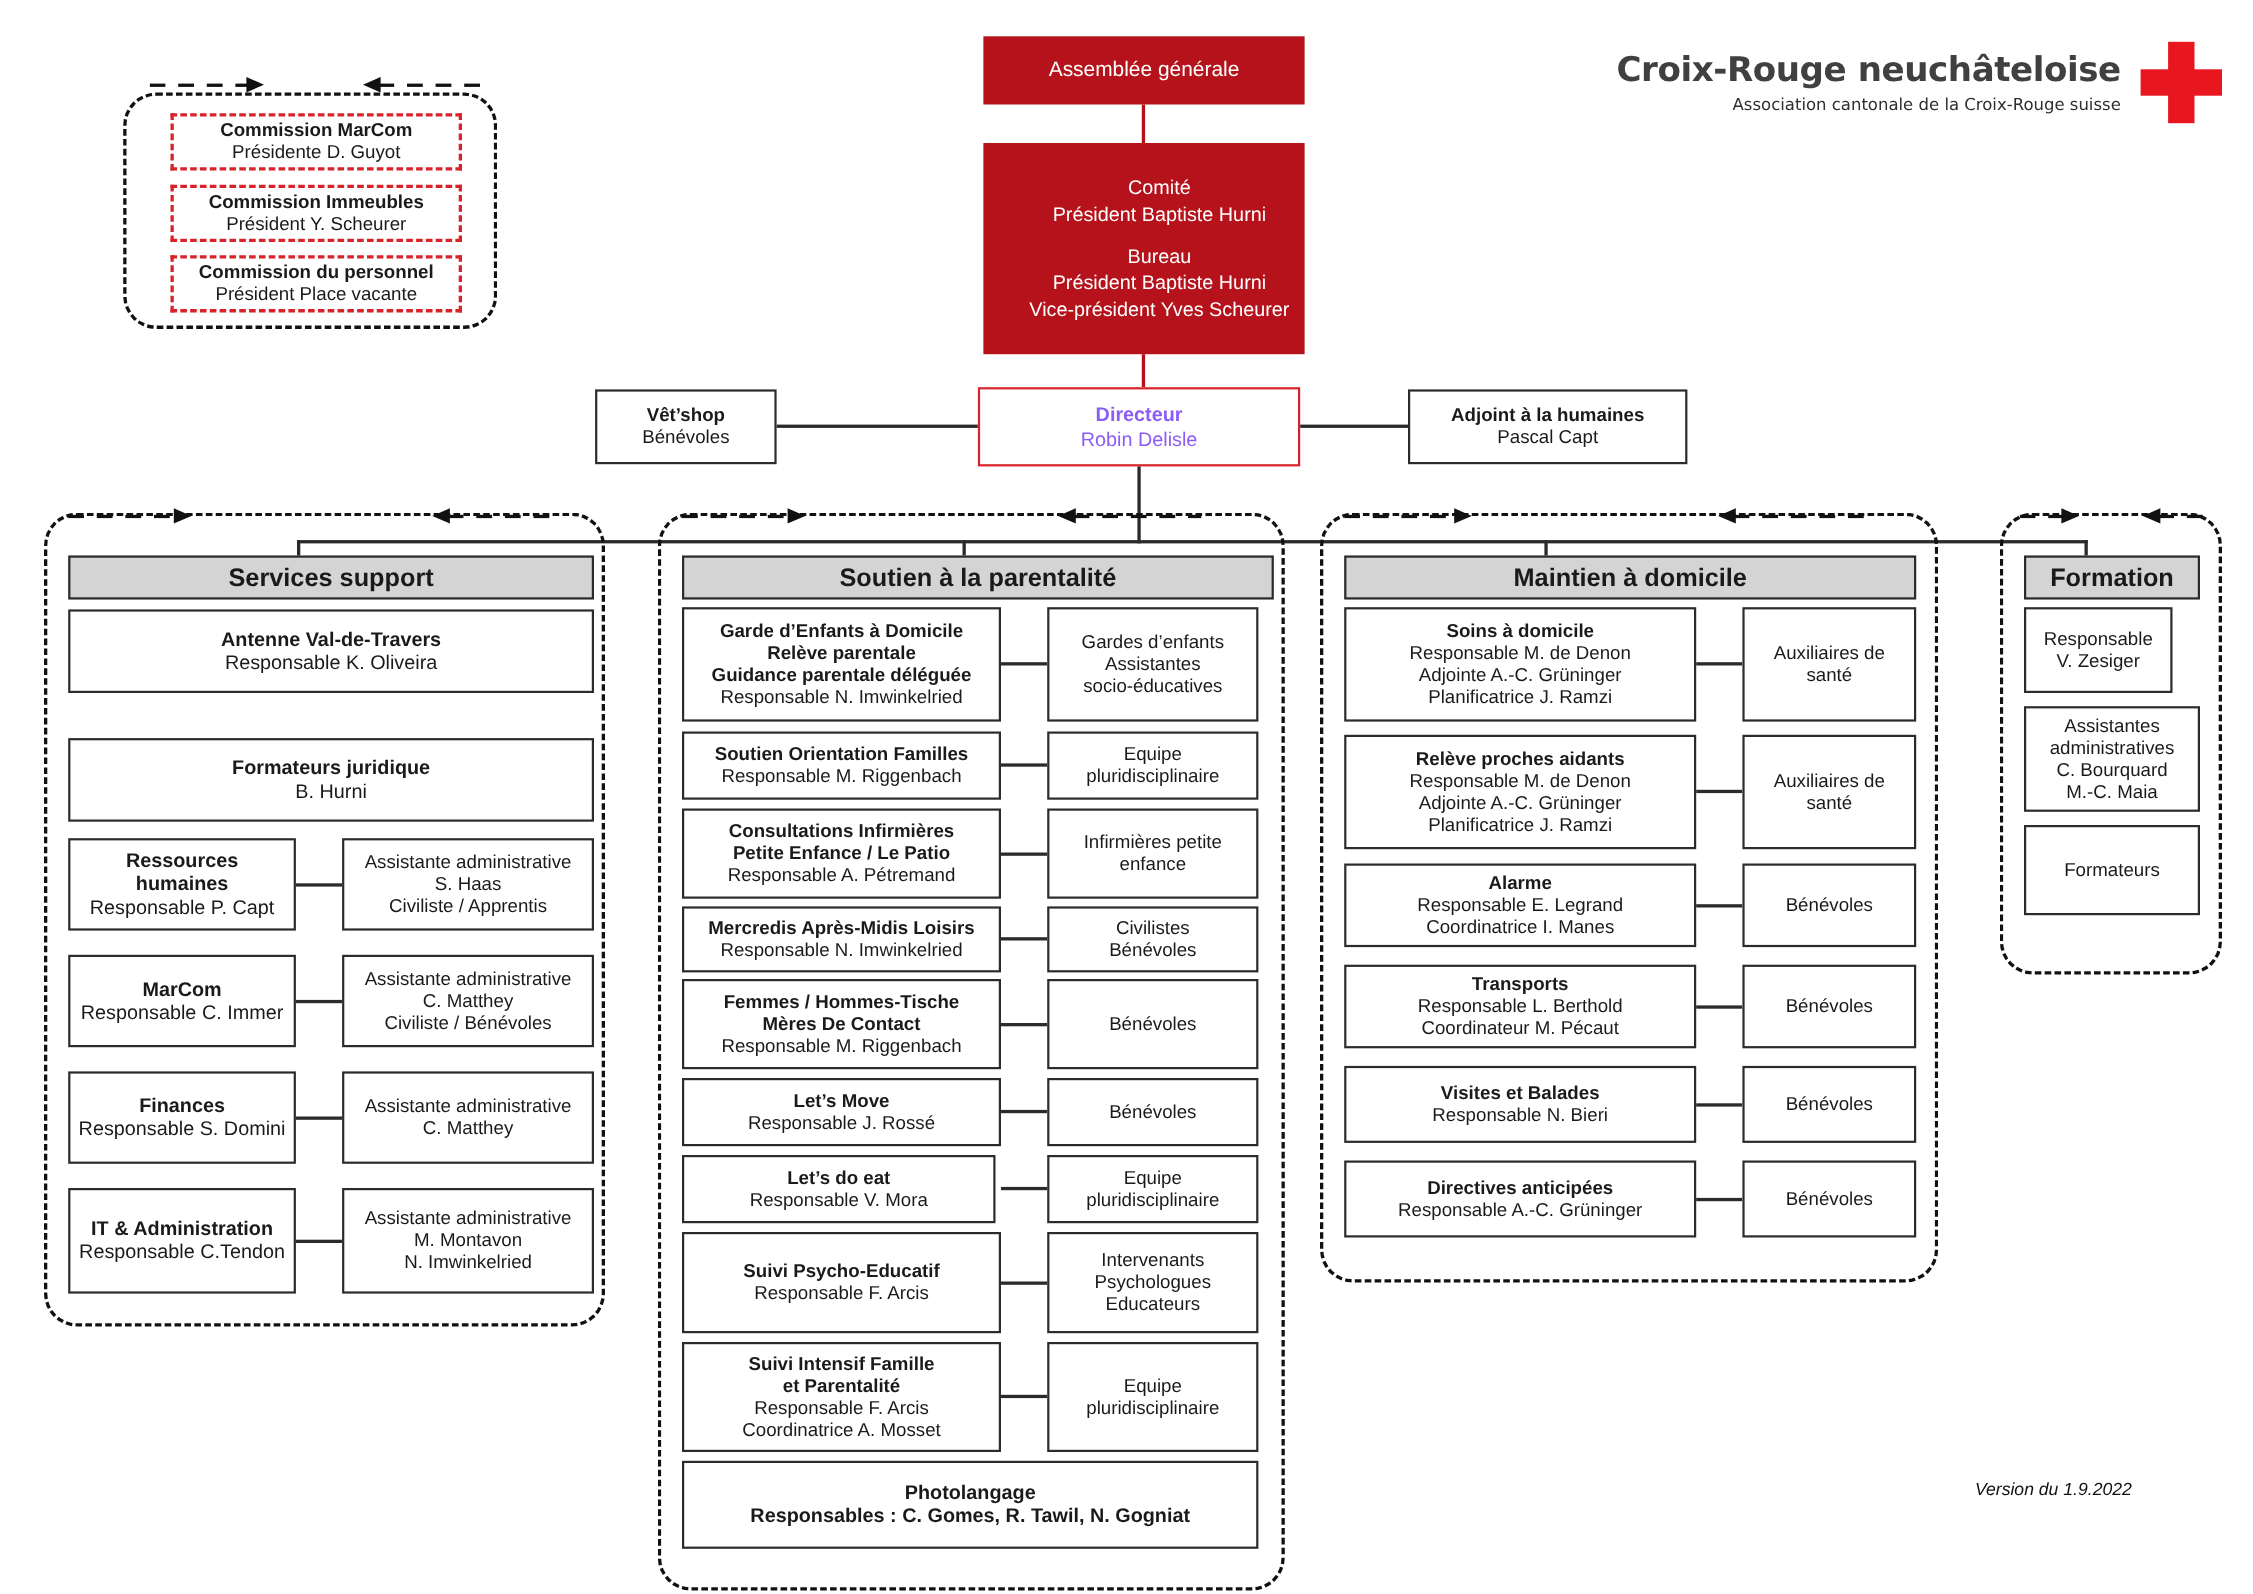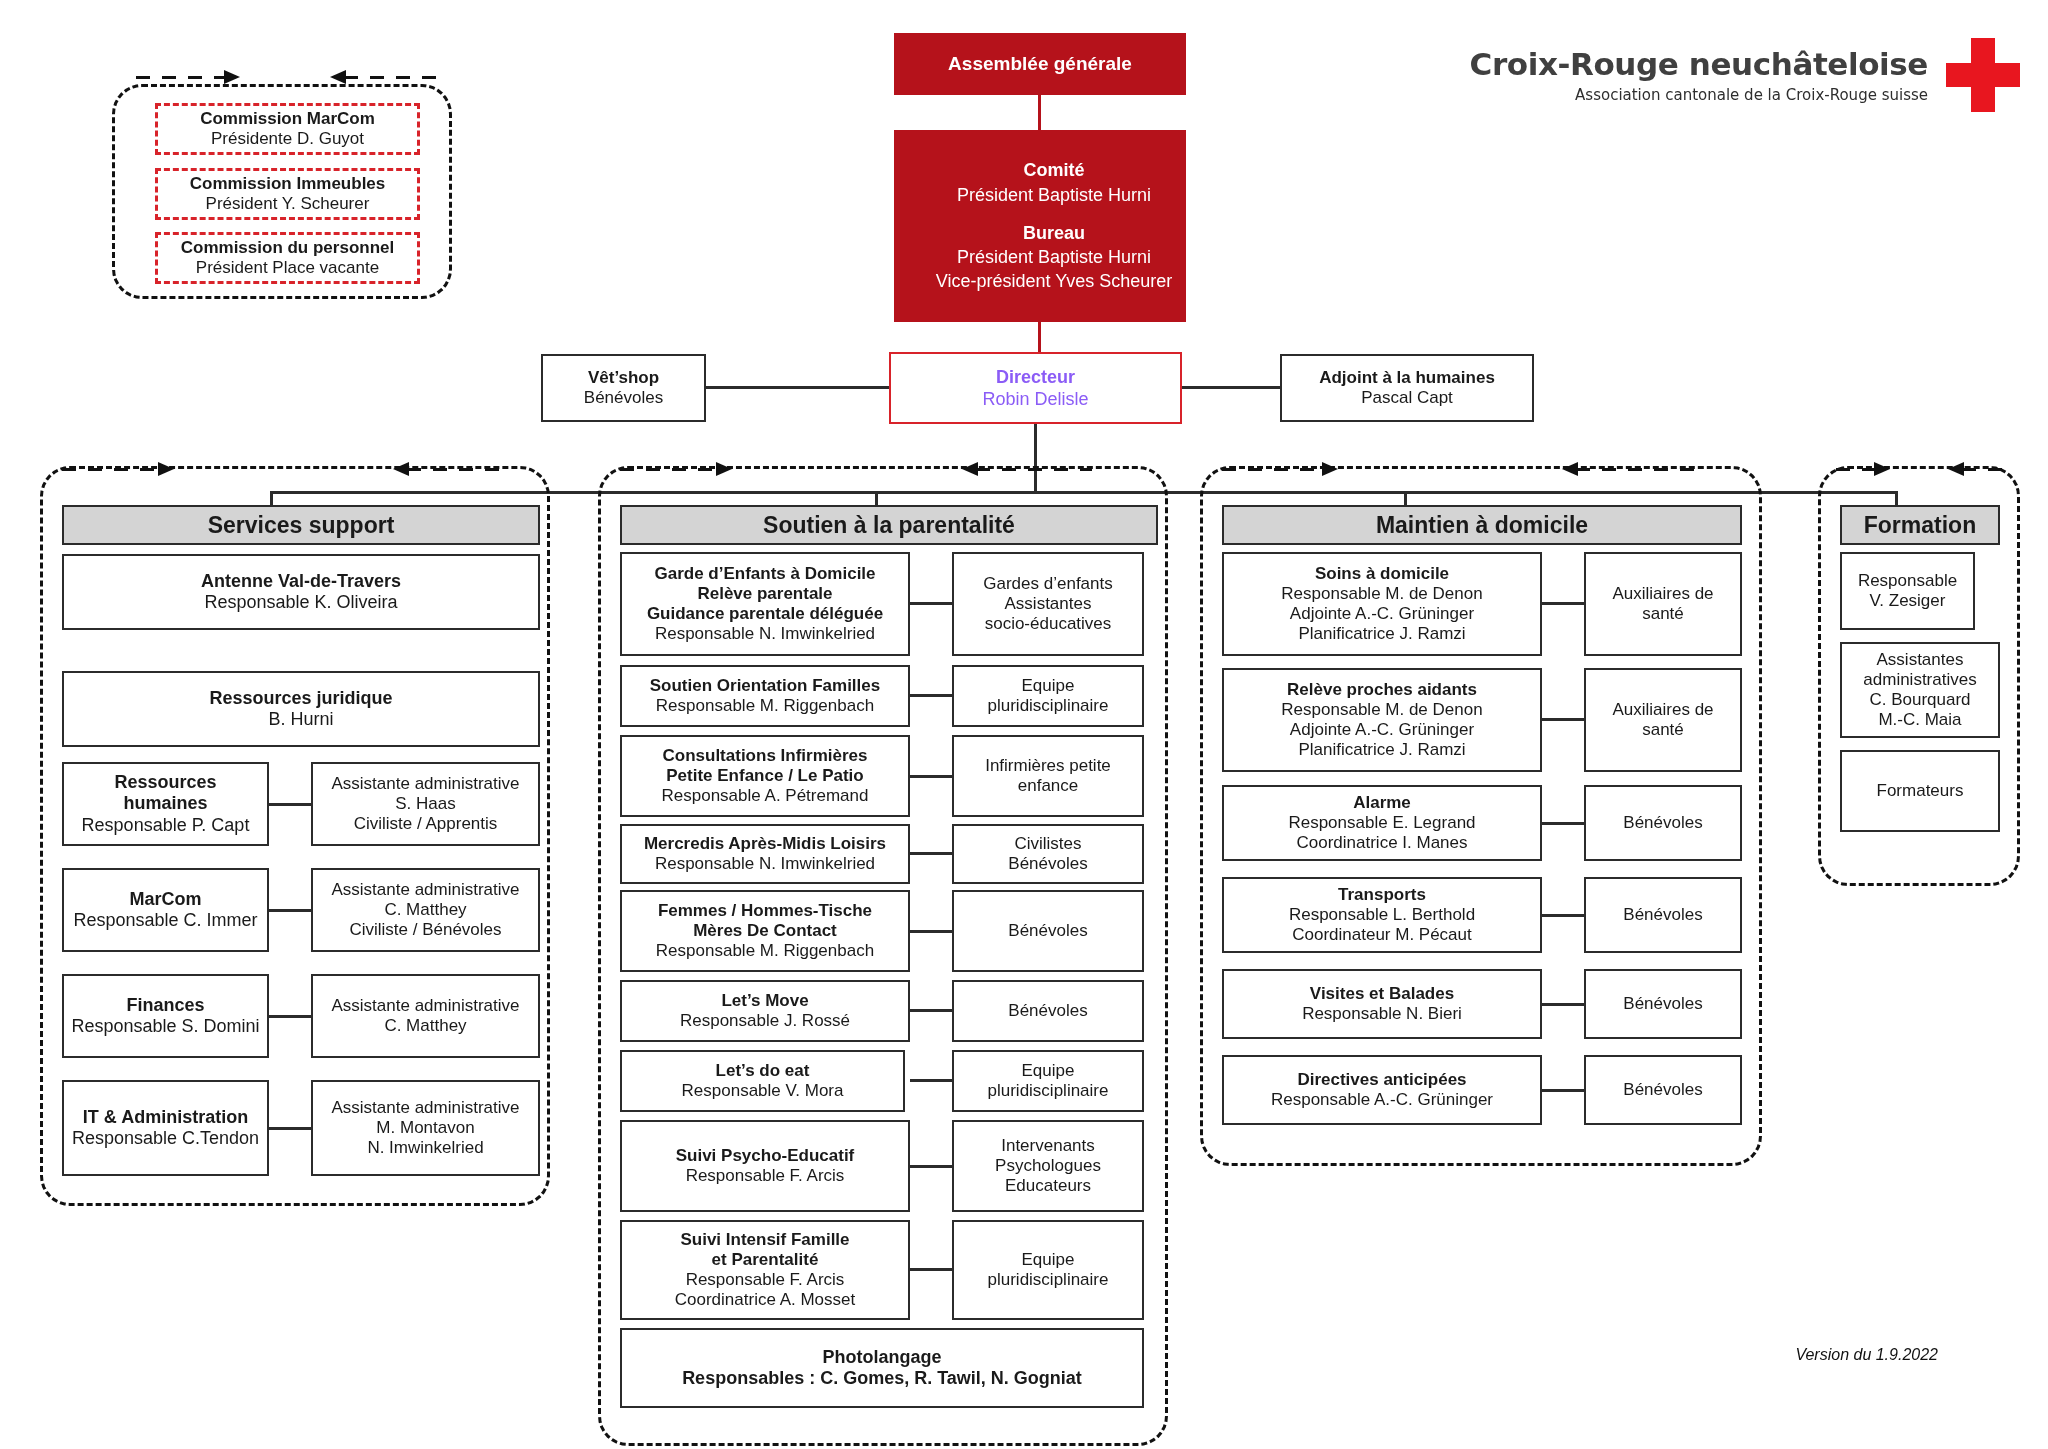--- a/index.html
+++ b/index.html
@@ -19,21 +19,21 @@
   }
   .box .t{font-weight:bold;}
   .box .s{font-weight:normal;}
 
   .red-box{
     position:absolute;box-sizing:border-box;
     background:#b5121b;color:#ffffff;border:0;
     display:flex;flex-direction:column;align-items:center;justify-content:center;
     text-align:center;line-height:1.35;
   }
-  .red-box .t{font-weight:bold;}
+  .red-box .t{font-weight:normal;}
   .red-box .s{font-weight:normal;}
 
   .dir-box{
     position:absolute;box-sizing:border-box;
     border:2px solid #d8232a;background:#ffffff;color:#8b5cf6;
     display:flex;flex-direction:column;align-items:center;justify-content:center;
     text-align:center;line-height:1.25;
   }
 
   .section-head{
@@ -176,21 +176,21 @@
 <div class="section-head" style="left:62px;top:505px;width:478px;height:40px;font-size:23px;">
   <span>Services support</span>
 </div>
 
 <div class="box" style="left:62px;top:554px;width:478px;height:76px;font-size:18px;">
   <div class="t">Antenne Val-de-Travers</div>
   <div class="s">Responsable K. Oliveira</div>
 </div>
 
 <div class="box" style="left:62px;top:671px;width:478px;height:76px;font-size:18px;">
-  <div class="t">Ressources juridique</div>
+  <div class="t">Formateurs juridique</div>
   <div class="s">B. Hurni</div>
 </div>
 
 <div class="box" style="left:62px;top:762px;width:207px;height:84px;font-size:18px;">
   <div class="t">Ressources</div>
   <div class="t">humaines</div>
   <div class="s">Responsable P. Capt</div>
 </div>
 <div class="line hline abs" style="left:269px;top:803px;width:42px;height:3px;"></div>
 <div class="box" style="left:311px;top:762px;width:229px;height:84px;font-size:17px;">

